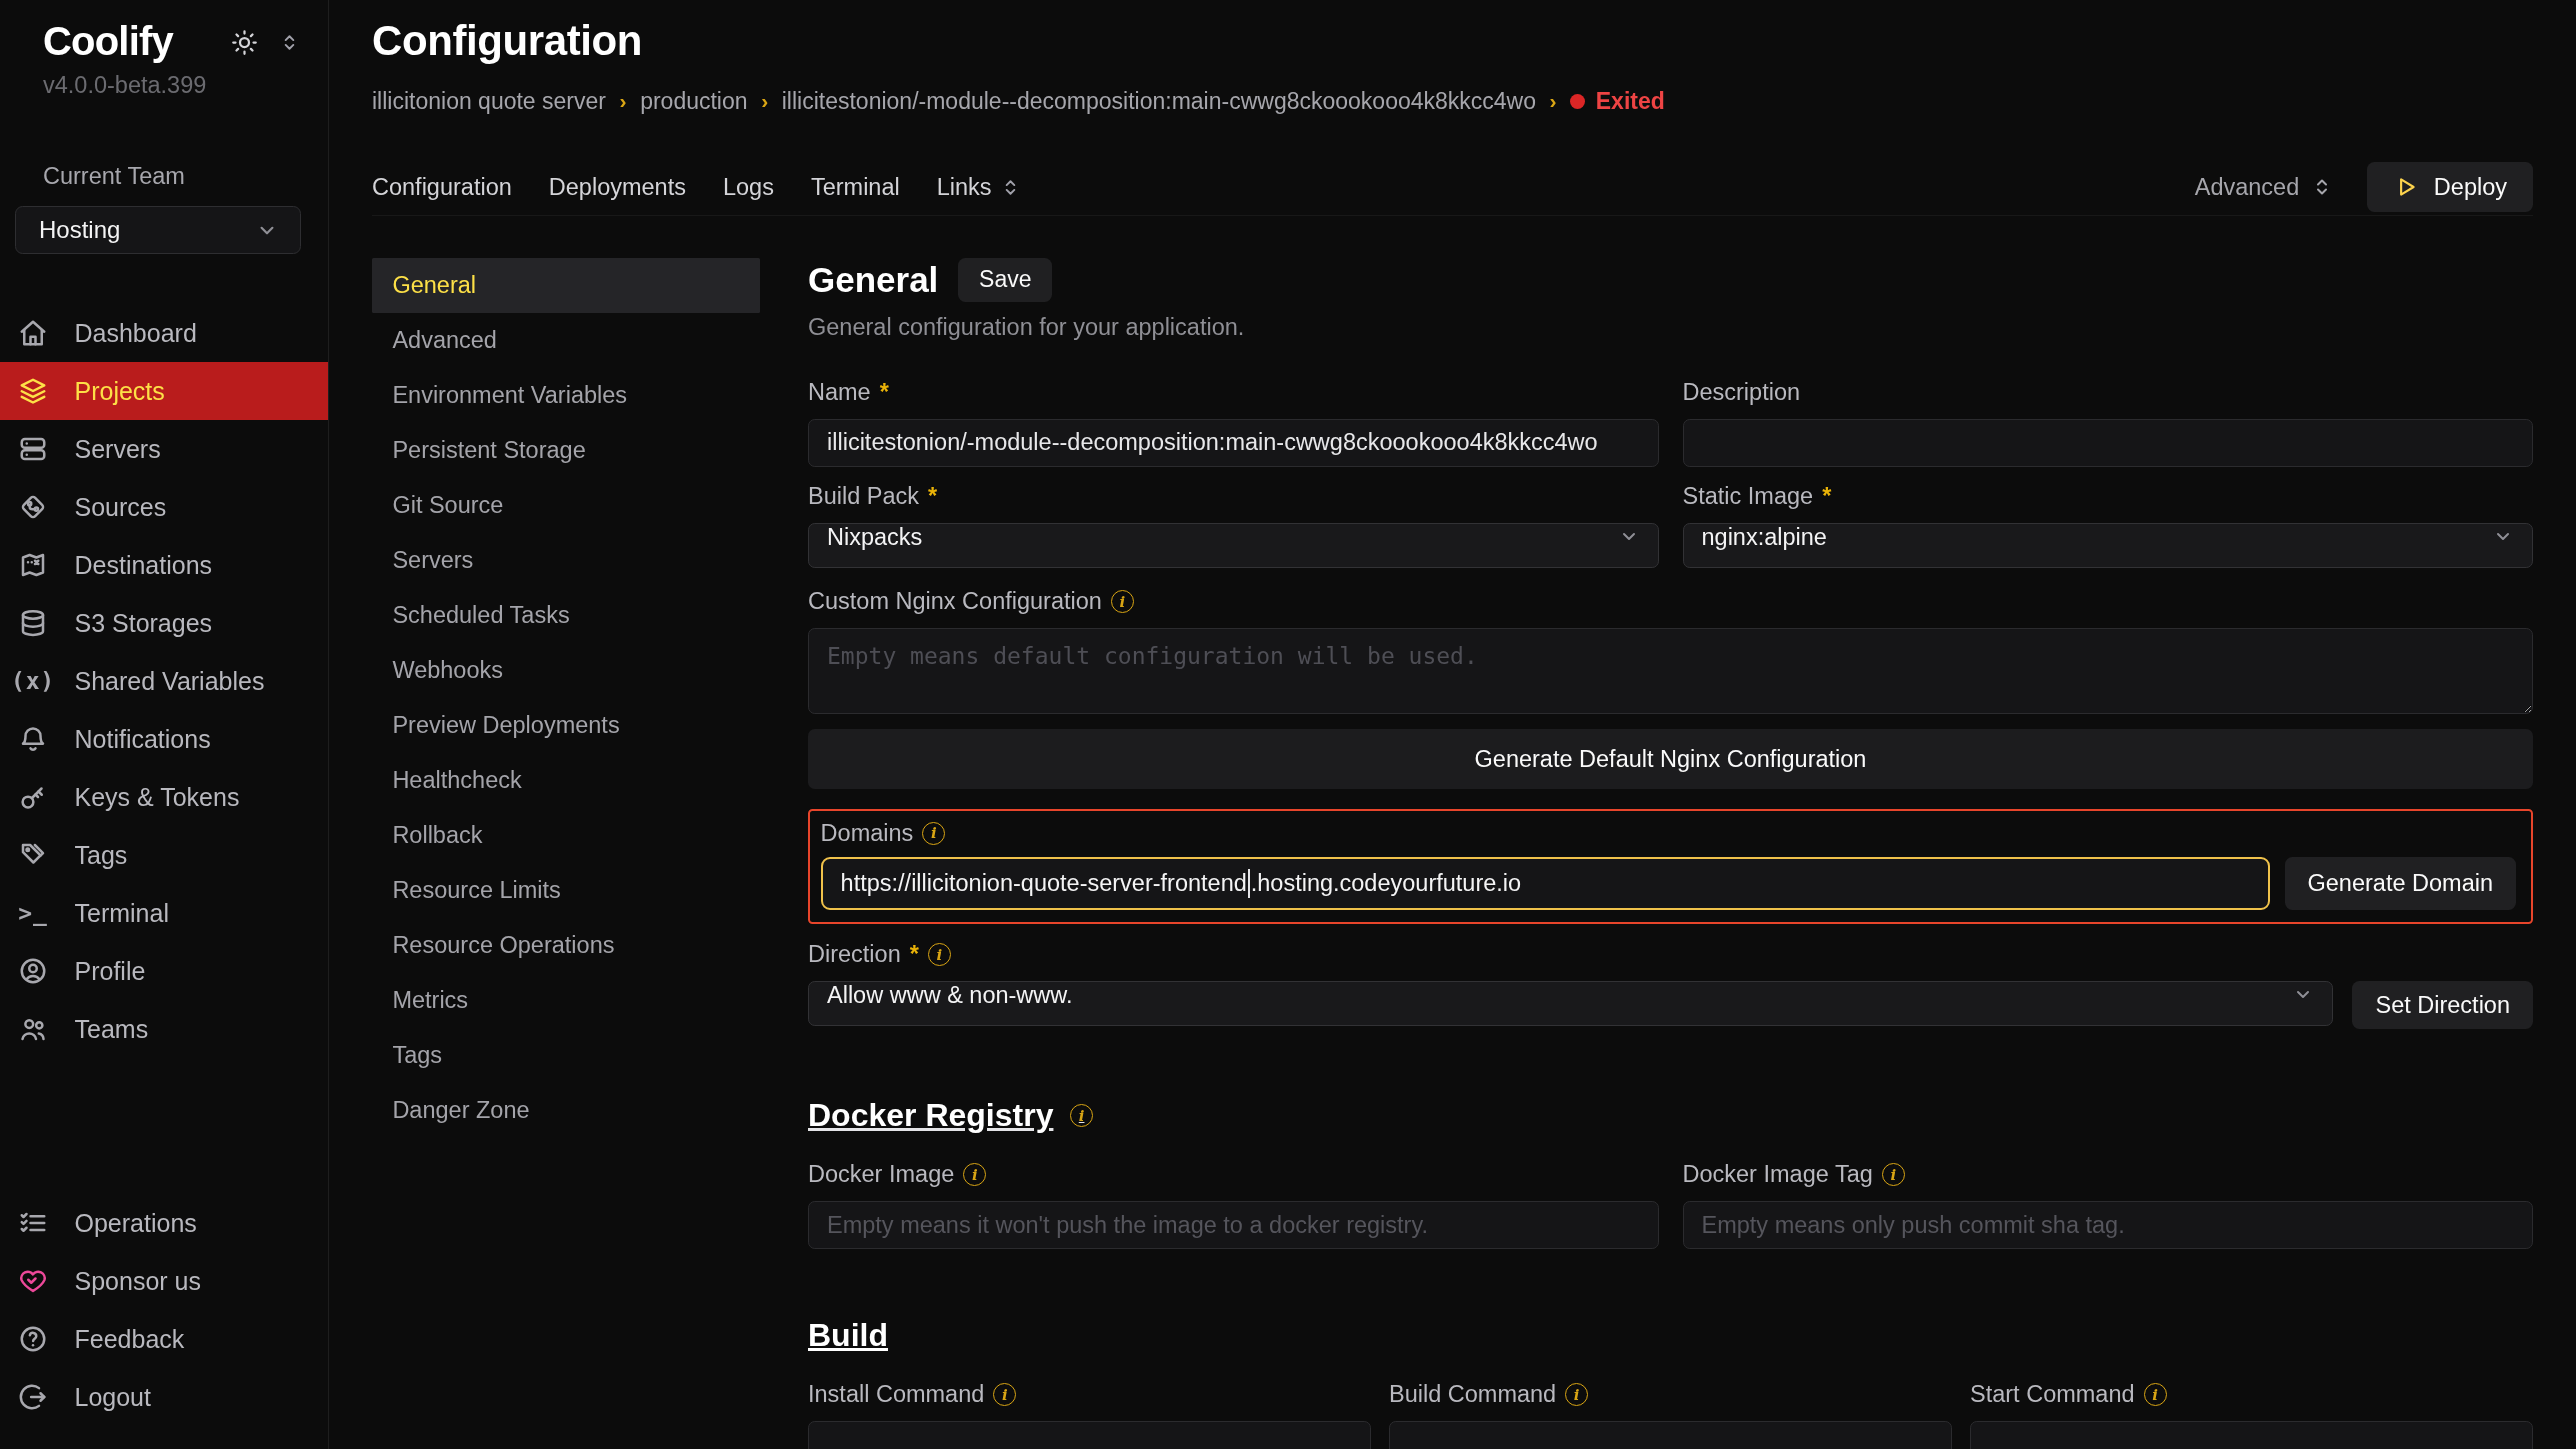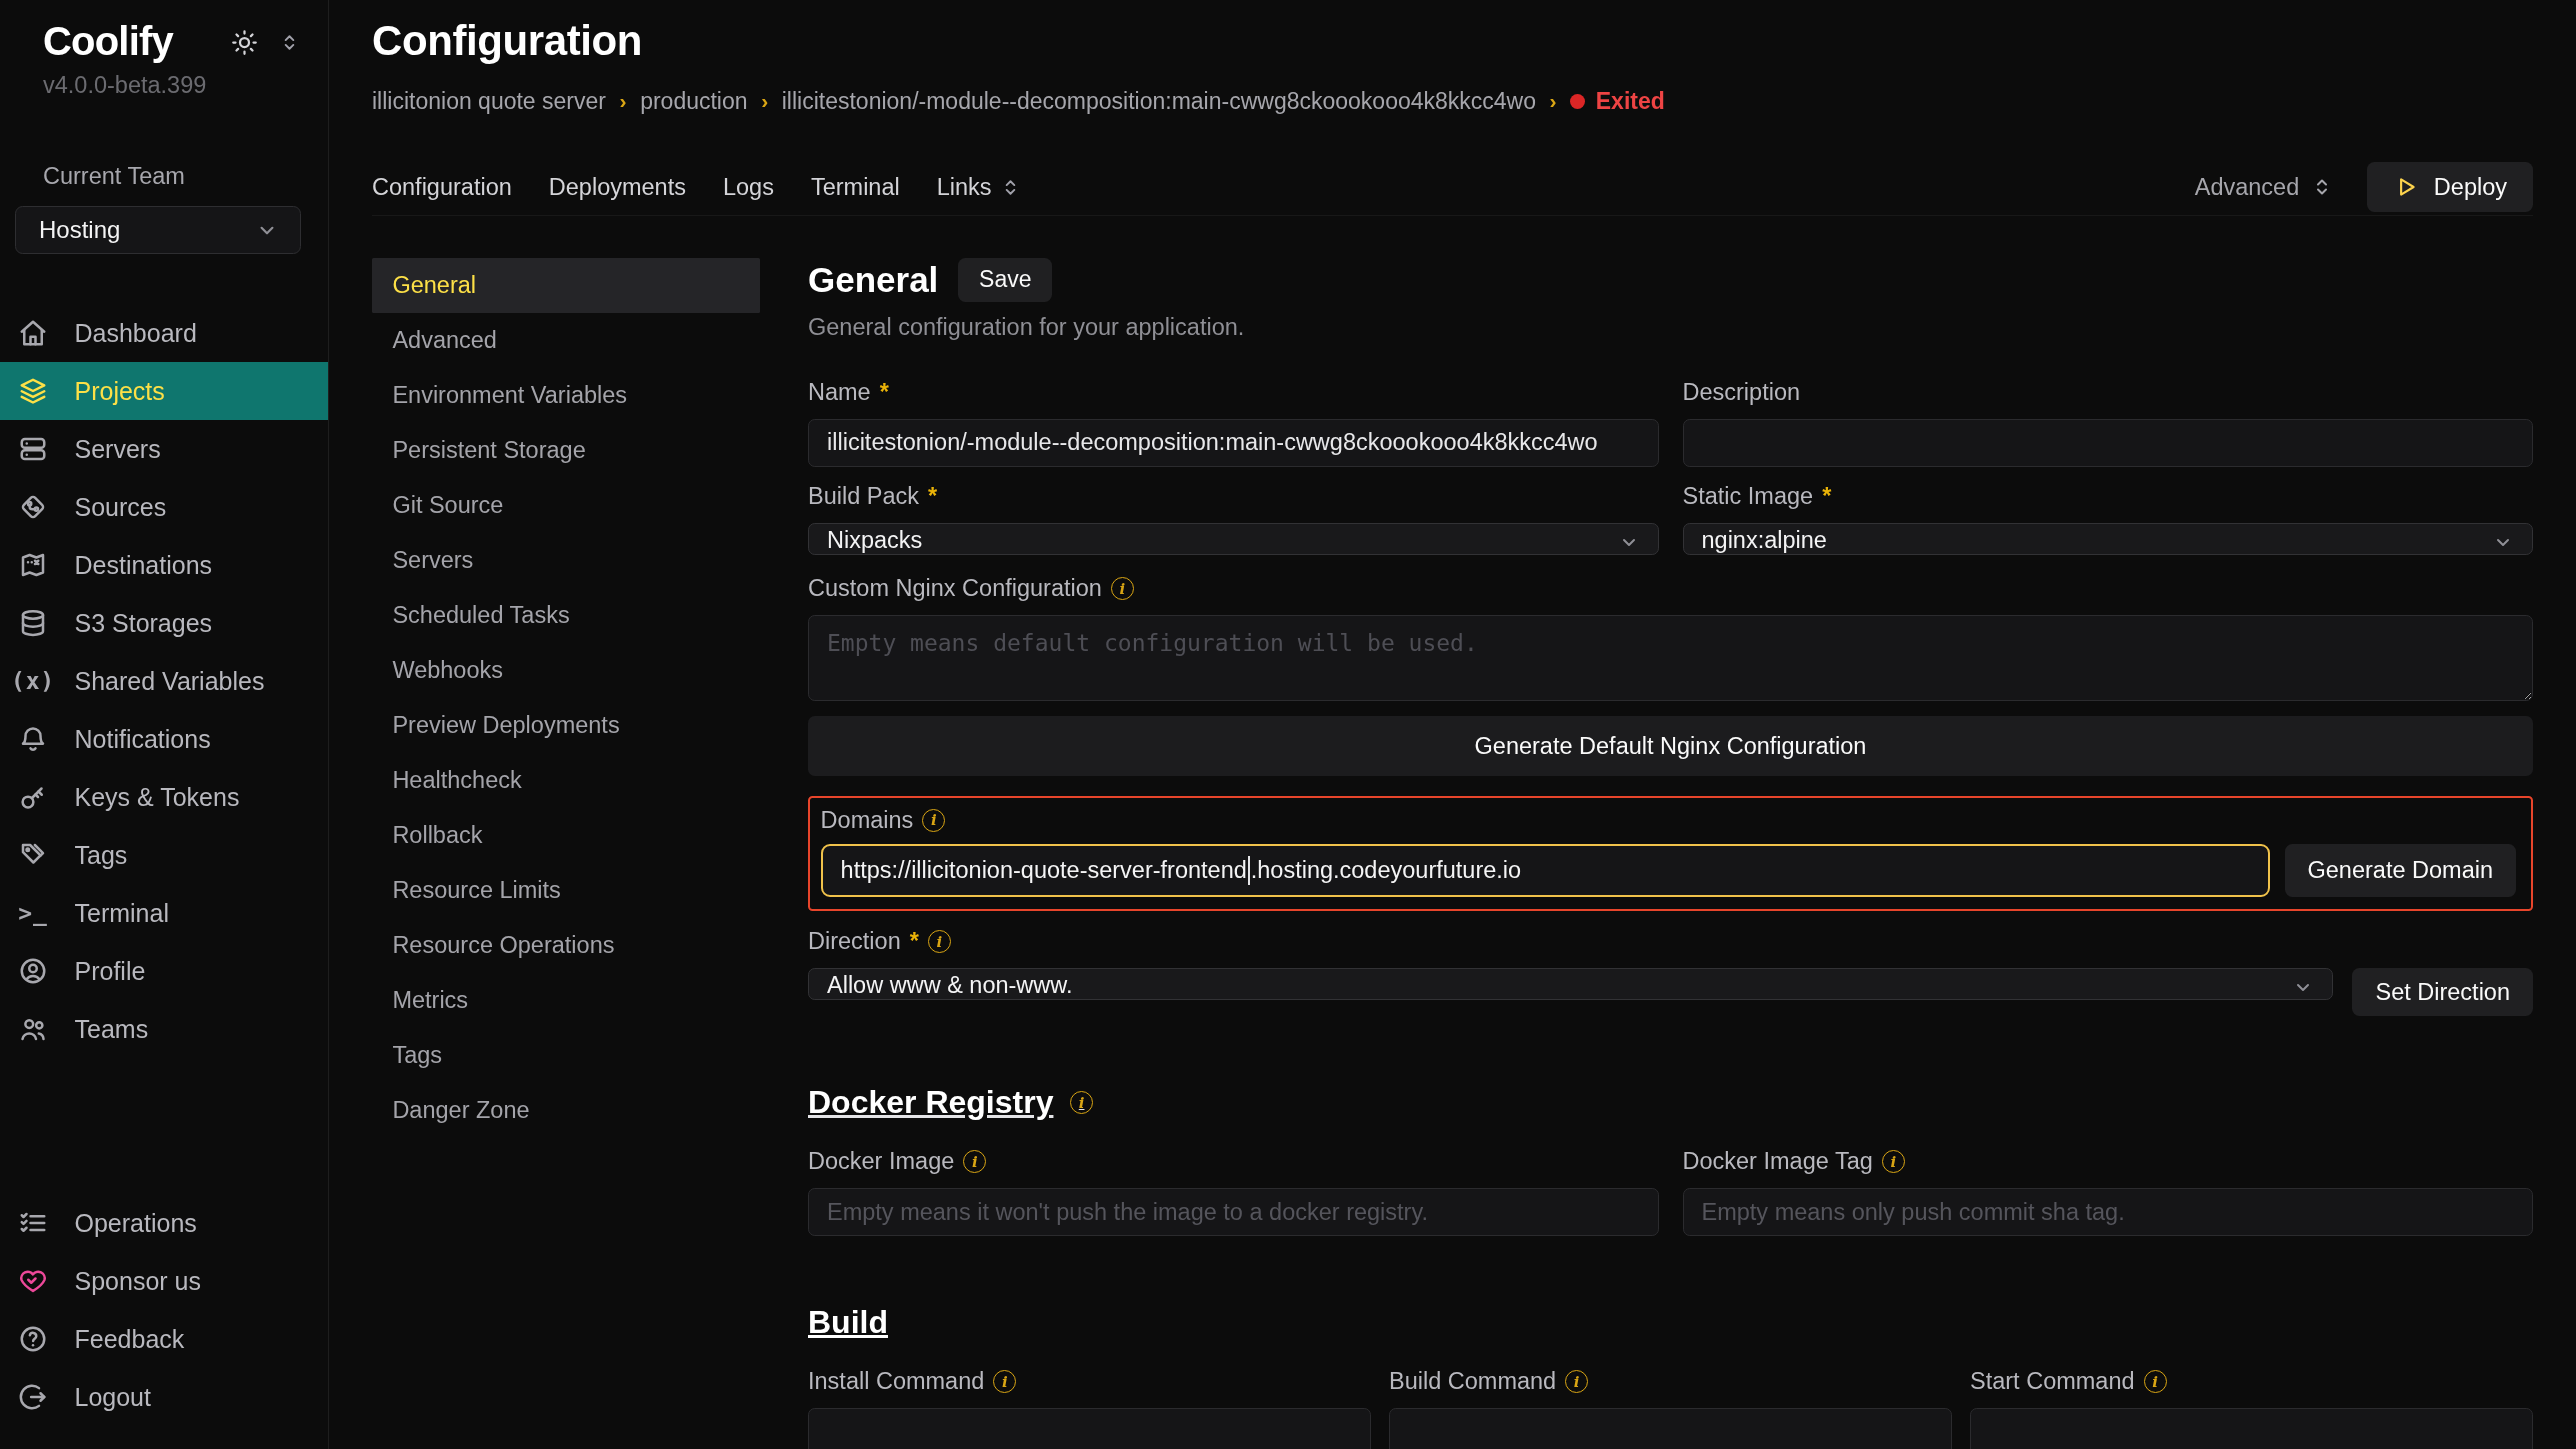--- a/index.html
+++ b/index.html
@@ -33,21 +33,21 @@
     padding:0 19.7px 0 23px; cursor:pointer;
   }
   .team-select .val { font-size:24px; color:#f4f4f5; }
   .team-select .chev { width:26px; height:26px; color:#8f8f96; }
   .nav { margin-top:50px; display:flex; flex-direction:column; }
   .nav-item {
     height:58px; display:flex; align-items:center; gap:26.5px;
     padding:0 15px 0 18px; color:#b9b9bf; font-size:25px; cursor:pointer;
   }
   .nav-item .ic { width:30px; height:30px; color:#a8a8ae; flex:none; display:flex; align-items:center; justify-content:center; }
-  .nav-item.active { background:#0f766e; color:#fde047; }
+  .nav-item.active { background:#b91c1c; color:#fde047; }
   .nav-item.active .ic { color:#fde047; }
   .nav-item .txt-ic { font-size:23px; font-weight:700; letter-spacing:0.8px; font-family:"DejaVu Sans Mono",monospace; }
   .nav-item .ic.pink { color:#ec4899; }
   .sidebar-spacer { flex:1; }
 
   
   .main { flex:1; height:100%; padding:16.7px 43px 0 43px; overflow:hidden; }
   .page-title { font-size:42px; font-weight:700; letter-spacing:-0.4px; color:#ffffff; }
   .breadcrumb { margin-top:23px; display:flex; align-items:center; gap:13.6px; font-size:23px; color:#a6a6ac; }
   .breadcrumb .sep { color:#d9a514; font-size:21px; font-weight:700; }
@@ -94,22 +94,22 @@
     width:23px; height:23px; border:1.5px solid #d9a514; border-radius:50%; color:#d9a514;
     font-size:15px; display:inline-flex; align-items:center; justify-content:center; font-weight:700;
     font-family:"DejaVu Serif",serif; font-style:italic; flex:none; cursor:pointer;
   }
   .inp {
     width:100%; height:48px; background:#151517; border:0.8px solid #2b2b2e; border-radius:6.8px;
     color:#e8e8ea; font-size:23.5px; padding:0 18px; font-family:inherit; outline:none;
   }
   .inp::placeholder { color:#55555c; }
   .sel {
-    width:100%; height:32px; background:#19191b; border:0.8px solid #323235; border-radius:6.8px;
-    display:flex; align-items:flex-end; justify-content:space-between; padding:0 16.7px 0 18px;
+    width:100%; height:45px; background:#19191b; border:0.8px solid #323235; border-radius:6.8px;
+    display:flex; align-items:flex-start; justify-content:space-between; padding:0 16.7px 0 18px;
     font-size:23.5px; color:#f4f4f5; cursor:pointer;
   }
   .sel .chev { width:24px; height:24px; color:#8f8f96; }
   .txtarea {
     width:100%; height:86px; background:#151517; border:0.8px solid #2b2b2e; border-radius:6.8px;
     color:#e8e8ea; font-size:23px; padding:13.6px 18px; resize:vertical; outline:none;
     font-family:"DejaVu Sans Mono","Liberation Mono",monospace;
   }
   .txtarea::placeholder { color:#4e4e55; }
   .wide-btn {

